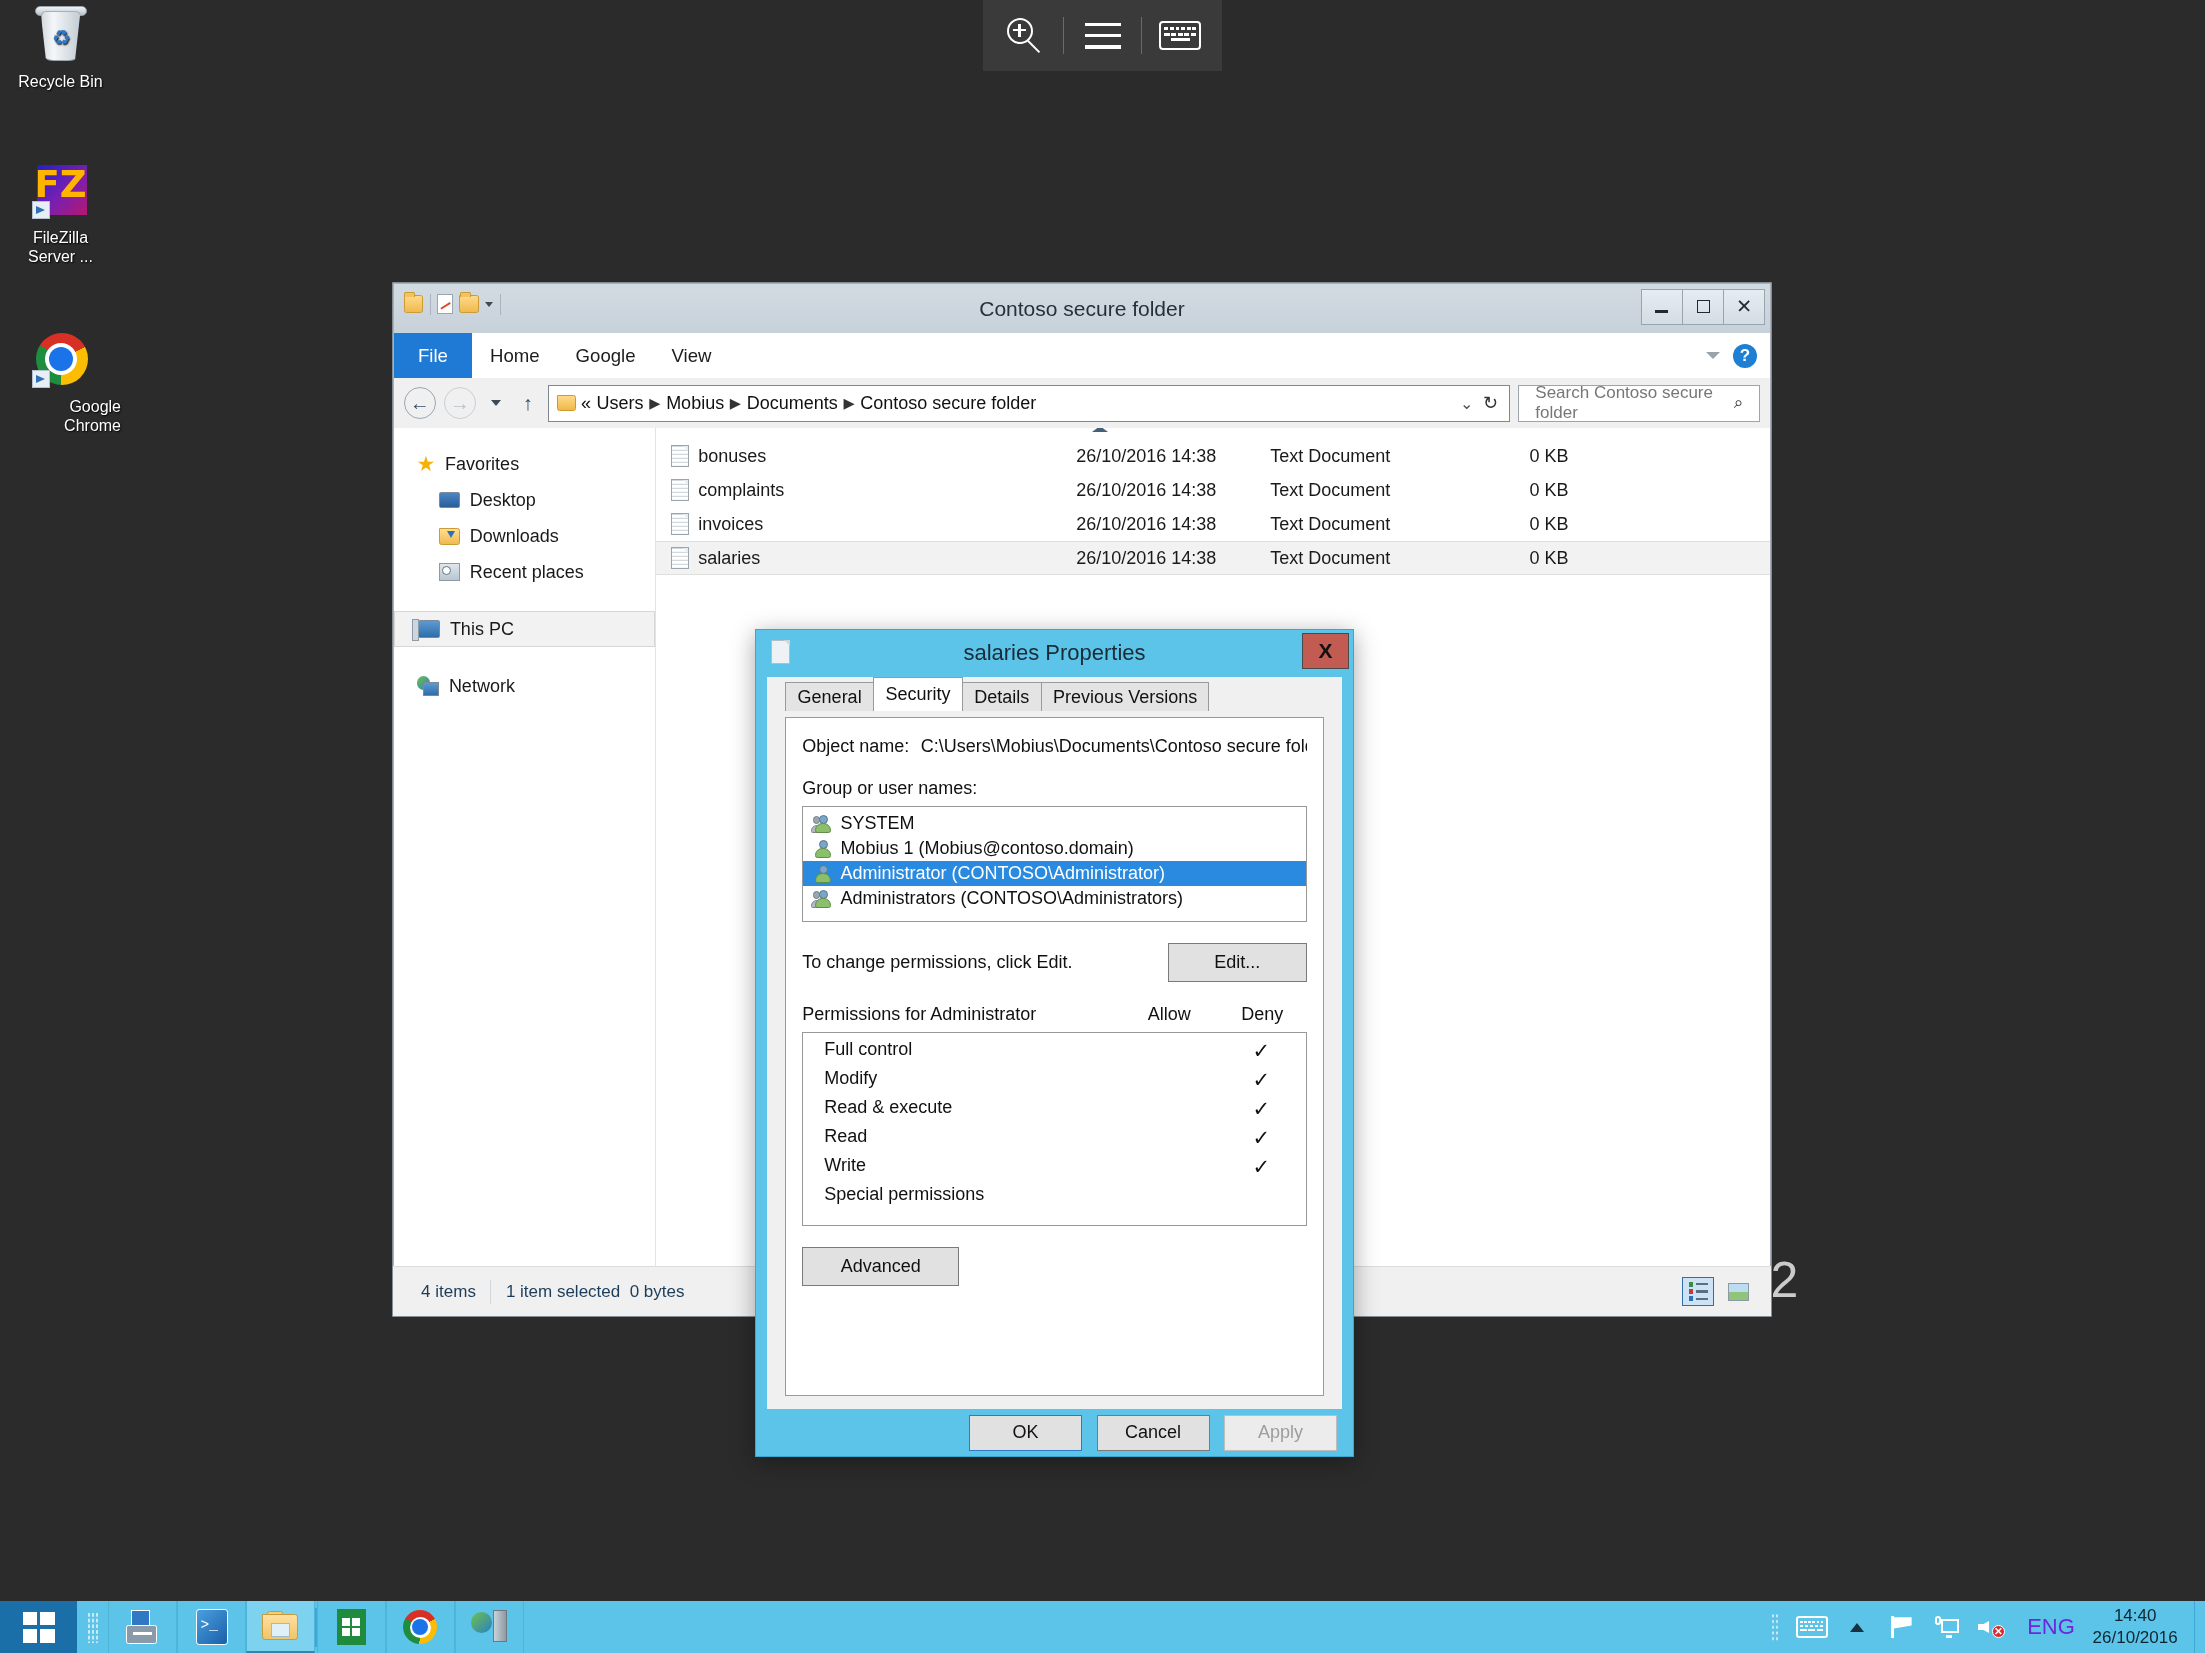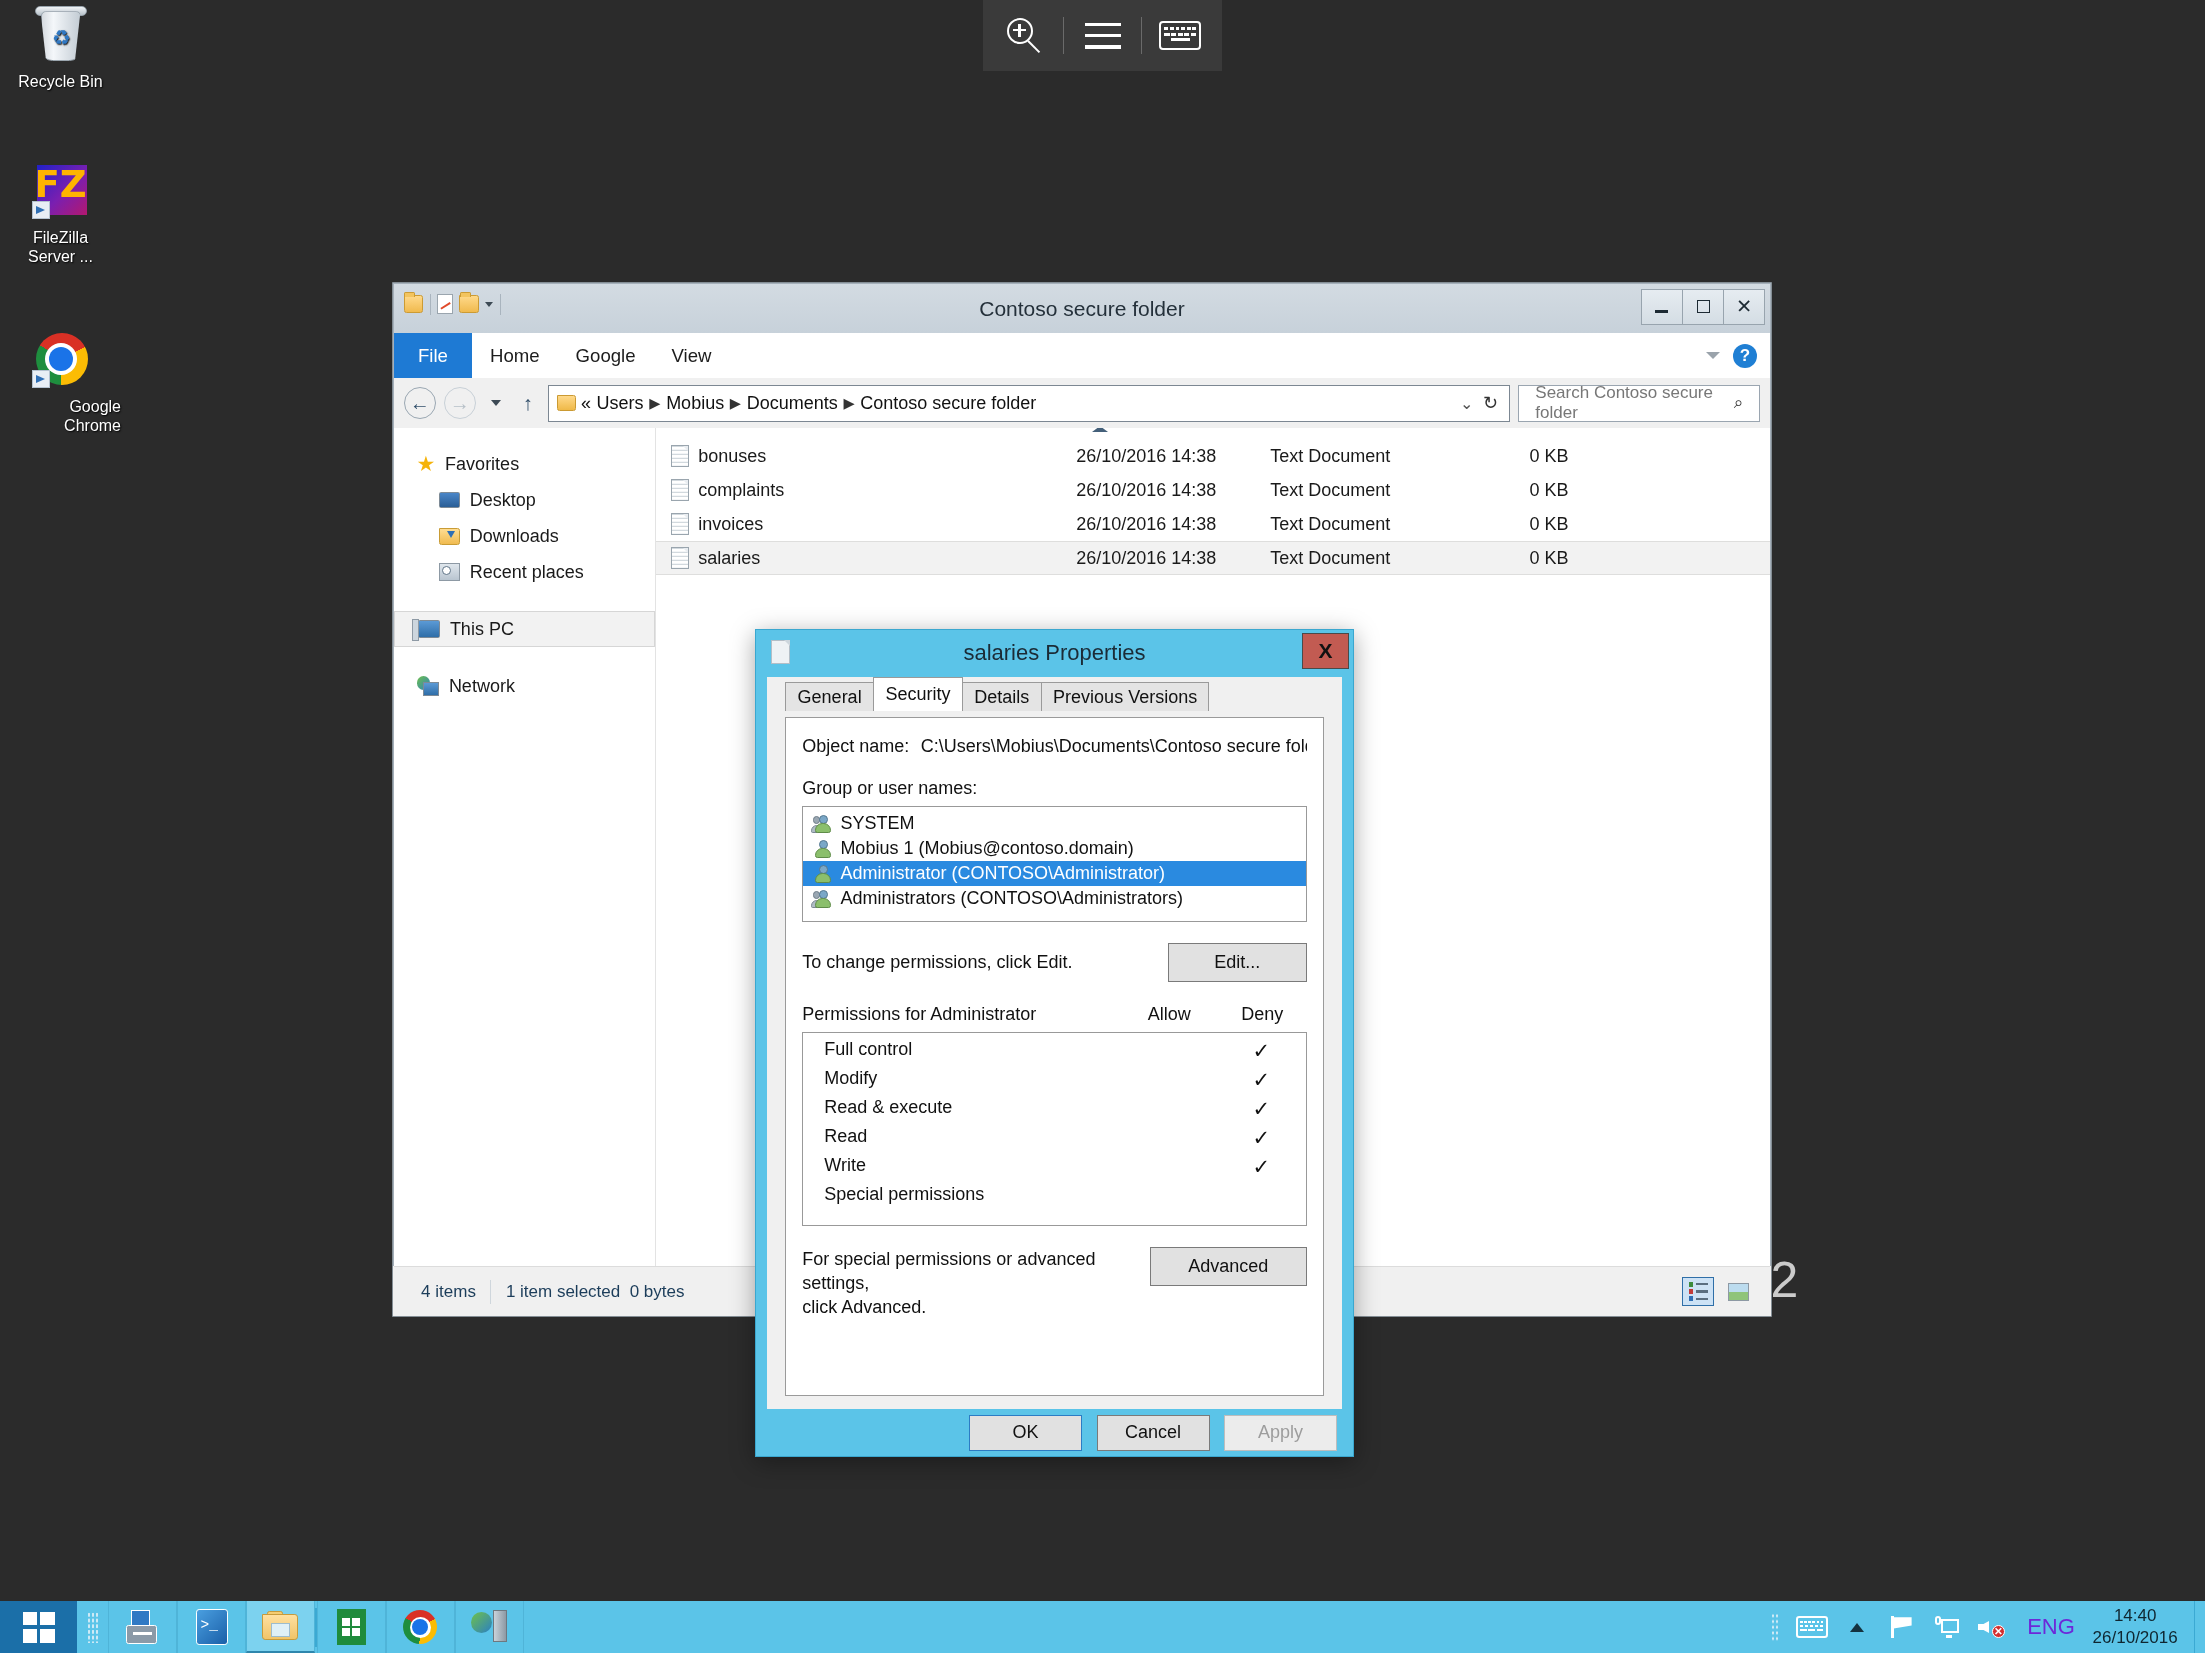--- a/index.html
+++ b/index.html
@@ -857,24 +857,20 @@
           <span class="pr-deny">✓</span>
         </div>
         <div class="perm-row">
           <span class="pr-name">Special permissions</span>
           <span class="pr-allow"></span>
           <span class="pr-deny"></span>
         </div>
       </div>
 
       <div class="row-adv">
-        <span class="txt">
-          <span>For special permissions or advanced settings,</span><br>
-          <span>click Advanced.</span>
-        </span>
         <div class="btn" id="btn-advanced">Advanced</div>
       </div>
     </div>
   </div>
 
   <div id="props-buttons">
     <div class="btn primary">OK</div>
     <div class="btn">Cancel</div>
     <div class="btn dis">Apply</div>
   </div>

